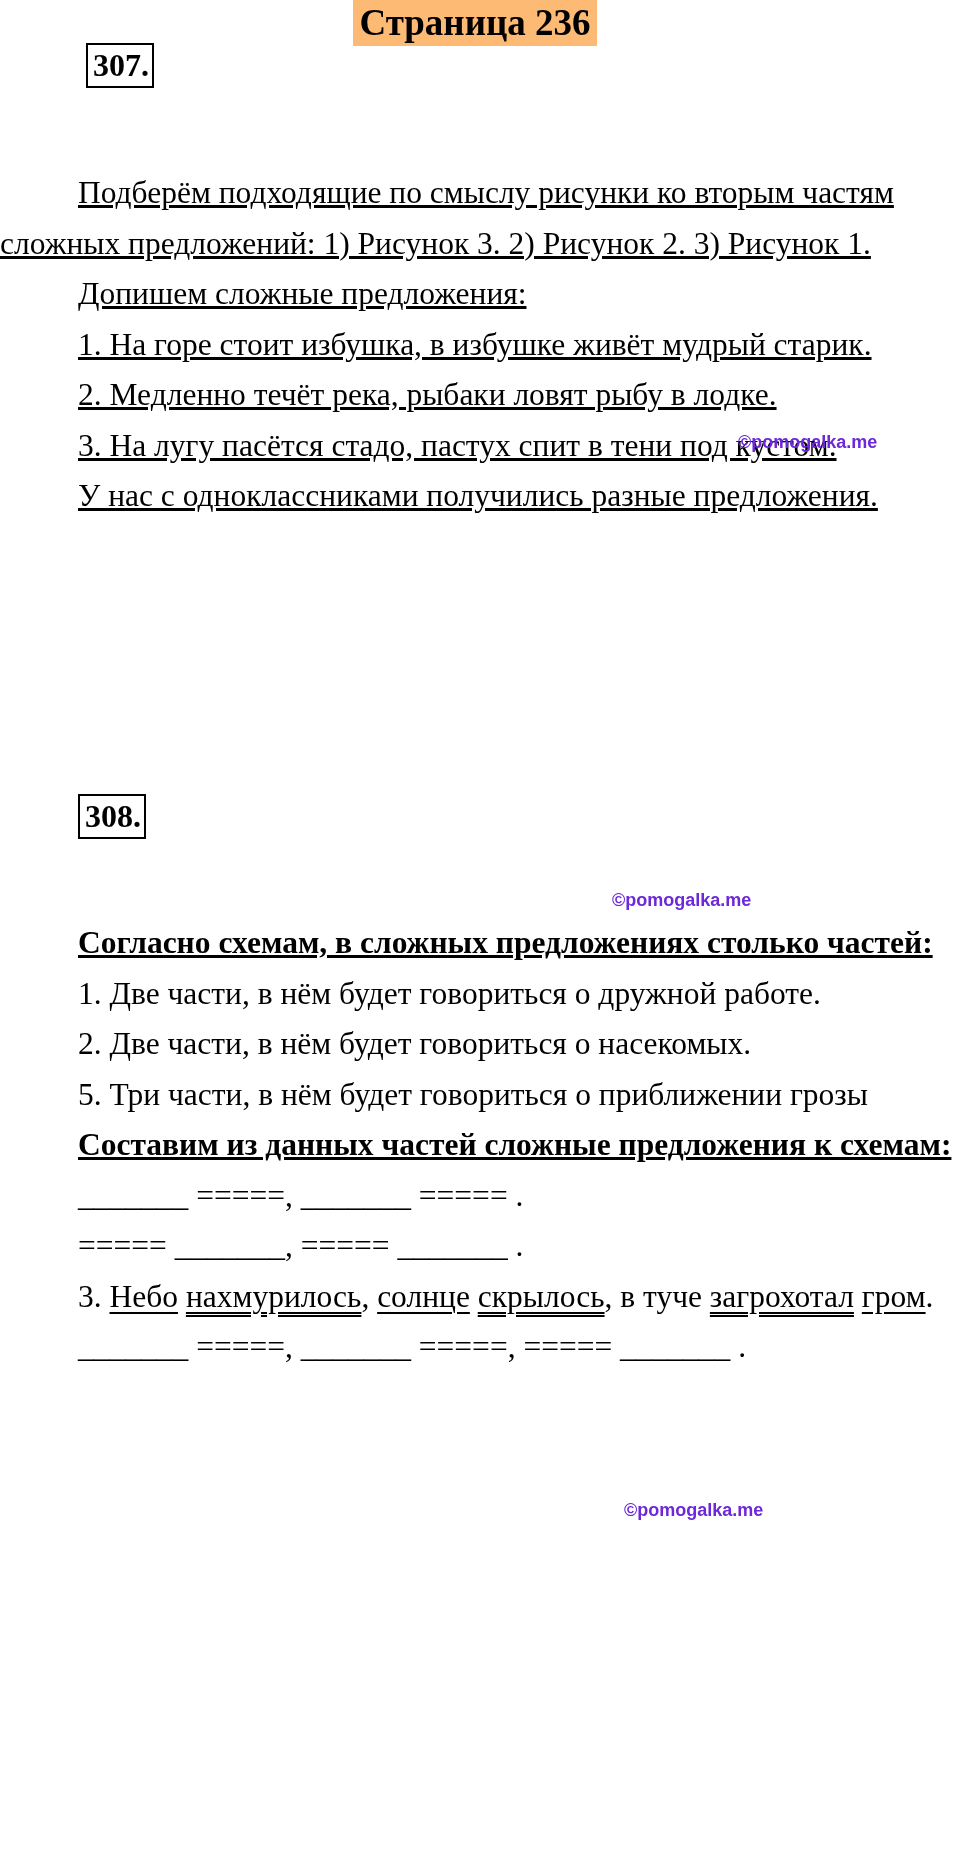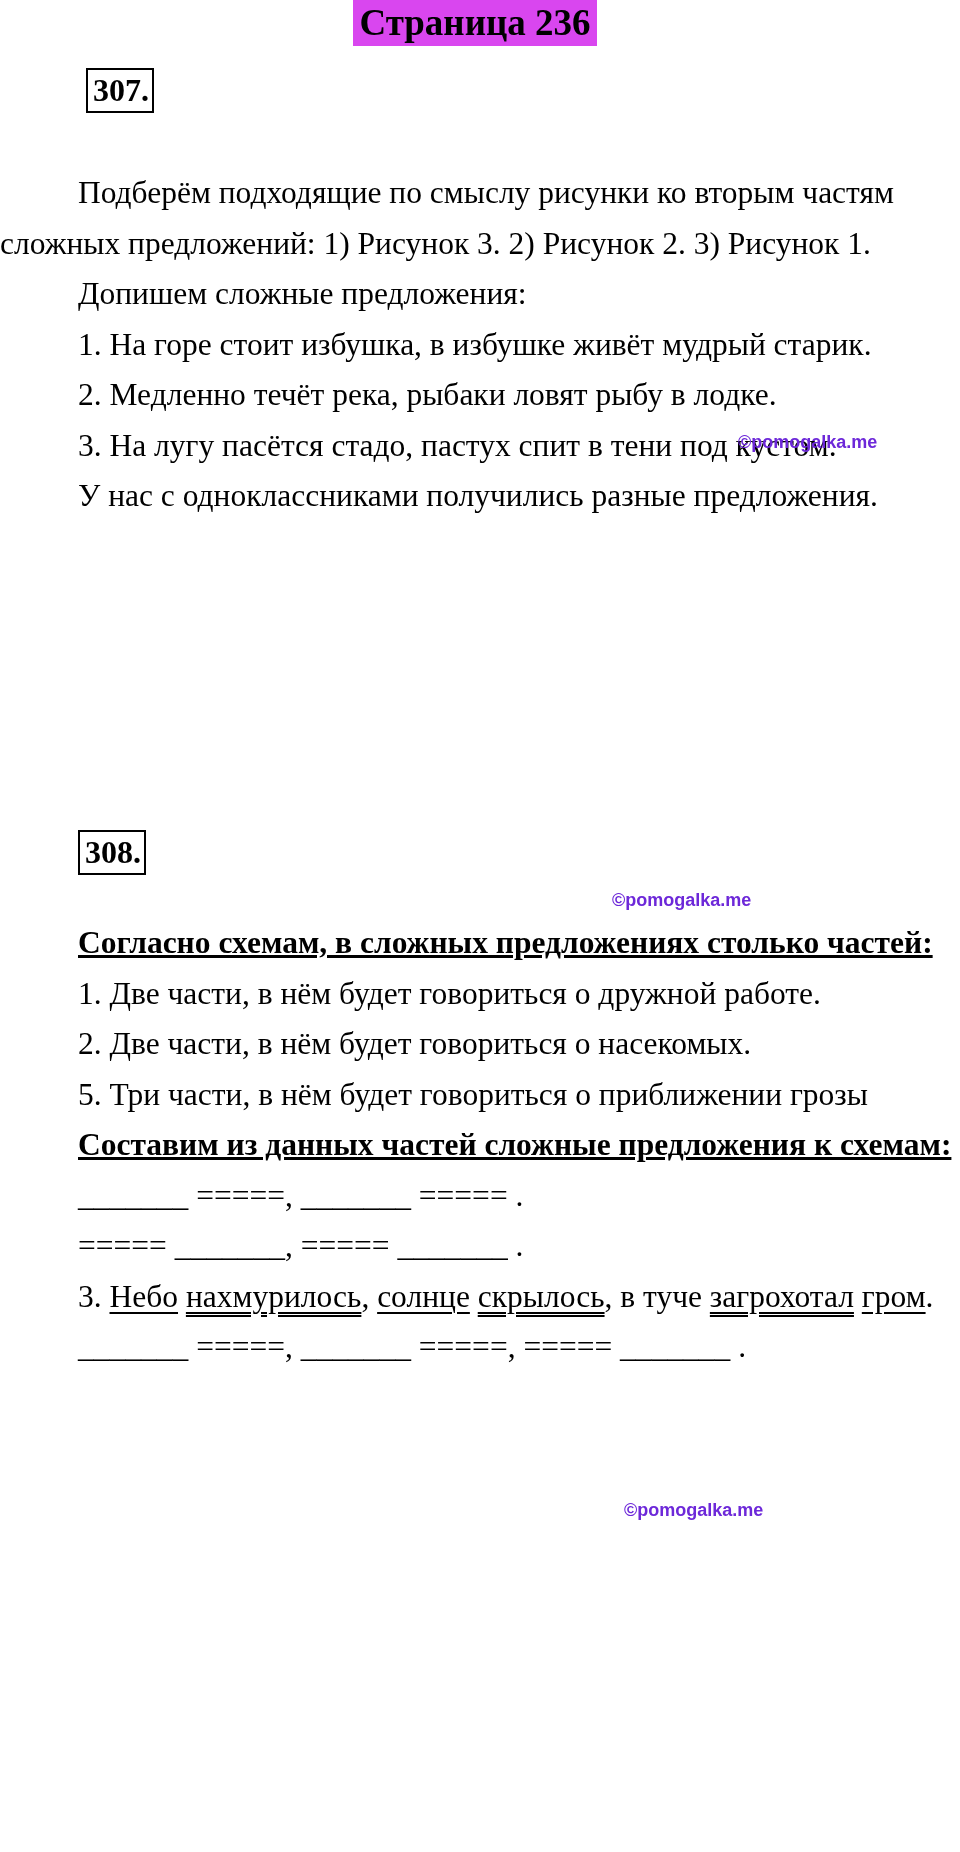--- a/index.html
+++ b/index.html
@@ -13,21 +13,21 @@
   }
   .page-header {
     position: absolute;
     top: 0;
     left: 0;
     width: 960px;
     text-align: center;
   }
   .page-header span {
     display: inline-block;
-    background: #d946ef;
+    background: #fdba74;
     font-weight: bold;
     font-size: 37px;
     line-height: 46px;
     padding: 0 6px;
     margin-left: -10px;
   }
   .task-number {
     position: absolute;
     left: 78px;
     font-weight: bold;
@@ -60,36 +60,36 @@
   .pr { text-decoration: underline double; text-decoration-thickness: 1.5px; text-underline-offset: 5px; }
   .schema { letter-spacing: 0px; white-space: pre; }
 </style>
 </head>
 <body>
 
 <div class="page-header">
   <span>Страница 236</span>
 </div>
 
-<div class="task-number" style="top:68px;padding-left:8px;">
+<div class="task-number" style="top:43px;padding-left:8px;">
   <span class="box">307.</span>
 </div>
 
-<div class="block" style="top:168px;">
+<div class="block" style="top:168px;text-decoration:underline;">
   <p class="indent">Подберём подходящие по смыслу рисунки ко вторым частям сложных предложений: 1) Рисунок 3. 2) Рисунок 2. 3) Рисунок 1.</p>
   <p class="indent">Допишем сложные предложения:</p>
   <p class="indent">1. На горе стоит избушка, в избушке живёт мудрый старик.</p>
   <p class="indent">2. Медленно течёт река, рыбаки ловят рыбу в лодке.</p>
   <p class="indent">3. На лугу пасётся стадо, пастух спит в тени под кустом.</p>
   <p class="indent">У нас с одноклассниками получились разные предложения.</p>
 </div>
 
 <div class="watermark" style="top:432px; left:738px;">©pomogalka.me</div>
 
-<div class="task-number" style="top:830px;">
+<div class="task-number" style="top:794px;">
   <span class="box">308.</span>
 </div>
 
 <div class="watermark" style="top:890px; left:612px;">©pomogalka.me</div>
 
 <div class="block" style="top:918px;">
   <p class="indent bold">Согласно схемам, в сложных предложениях столько частей:</p>
   <p class="indent">1. Две части, в нём будет говориться о дружной работе.</p>
   <p class="indent">2. Две части, в нём будет говориться о насекомых.</p>
   <p class="indent">5. Три части, в нём будет говориться о приближении грозы</p>

